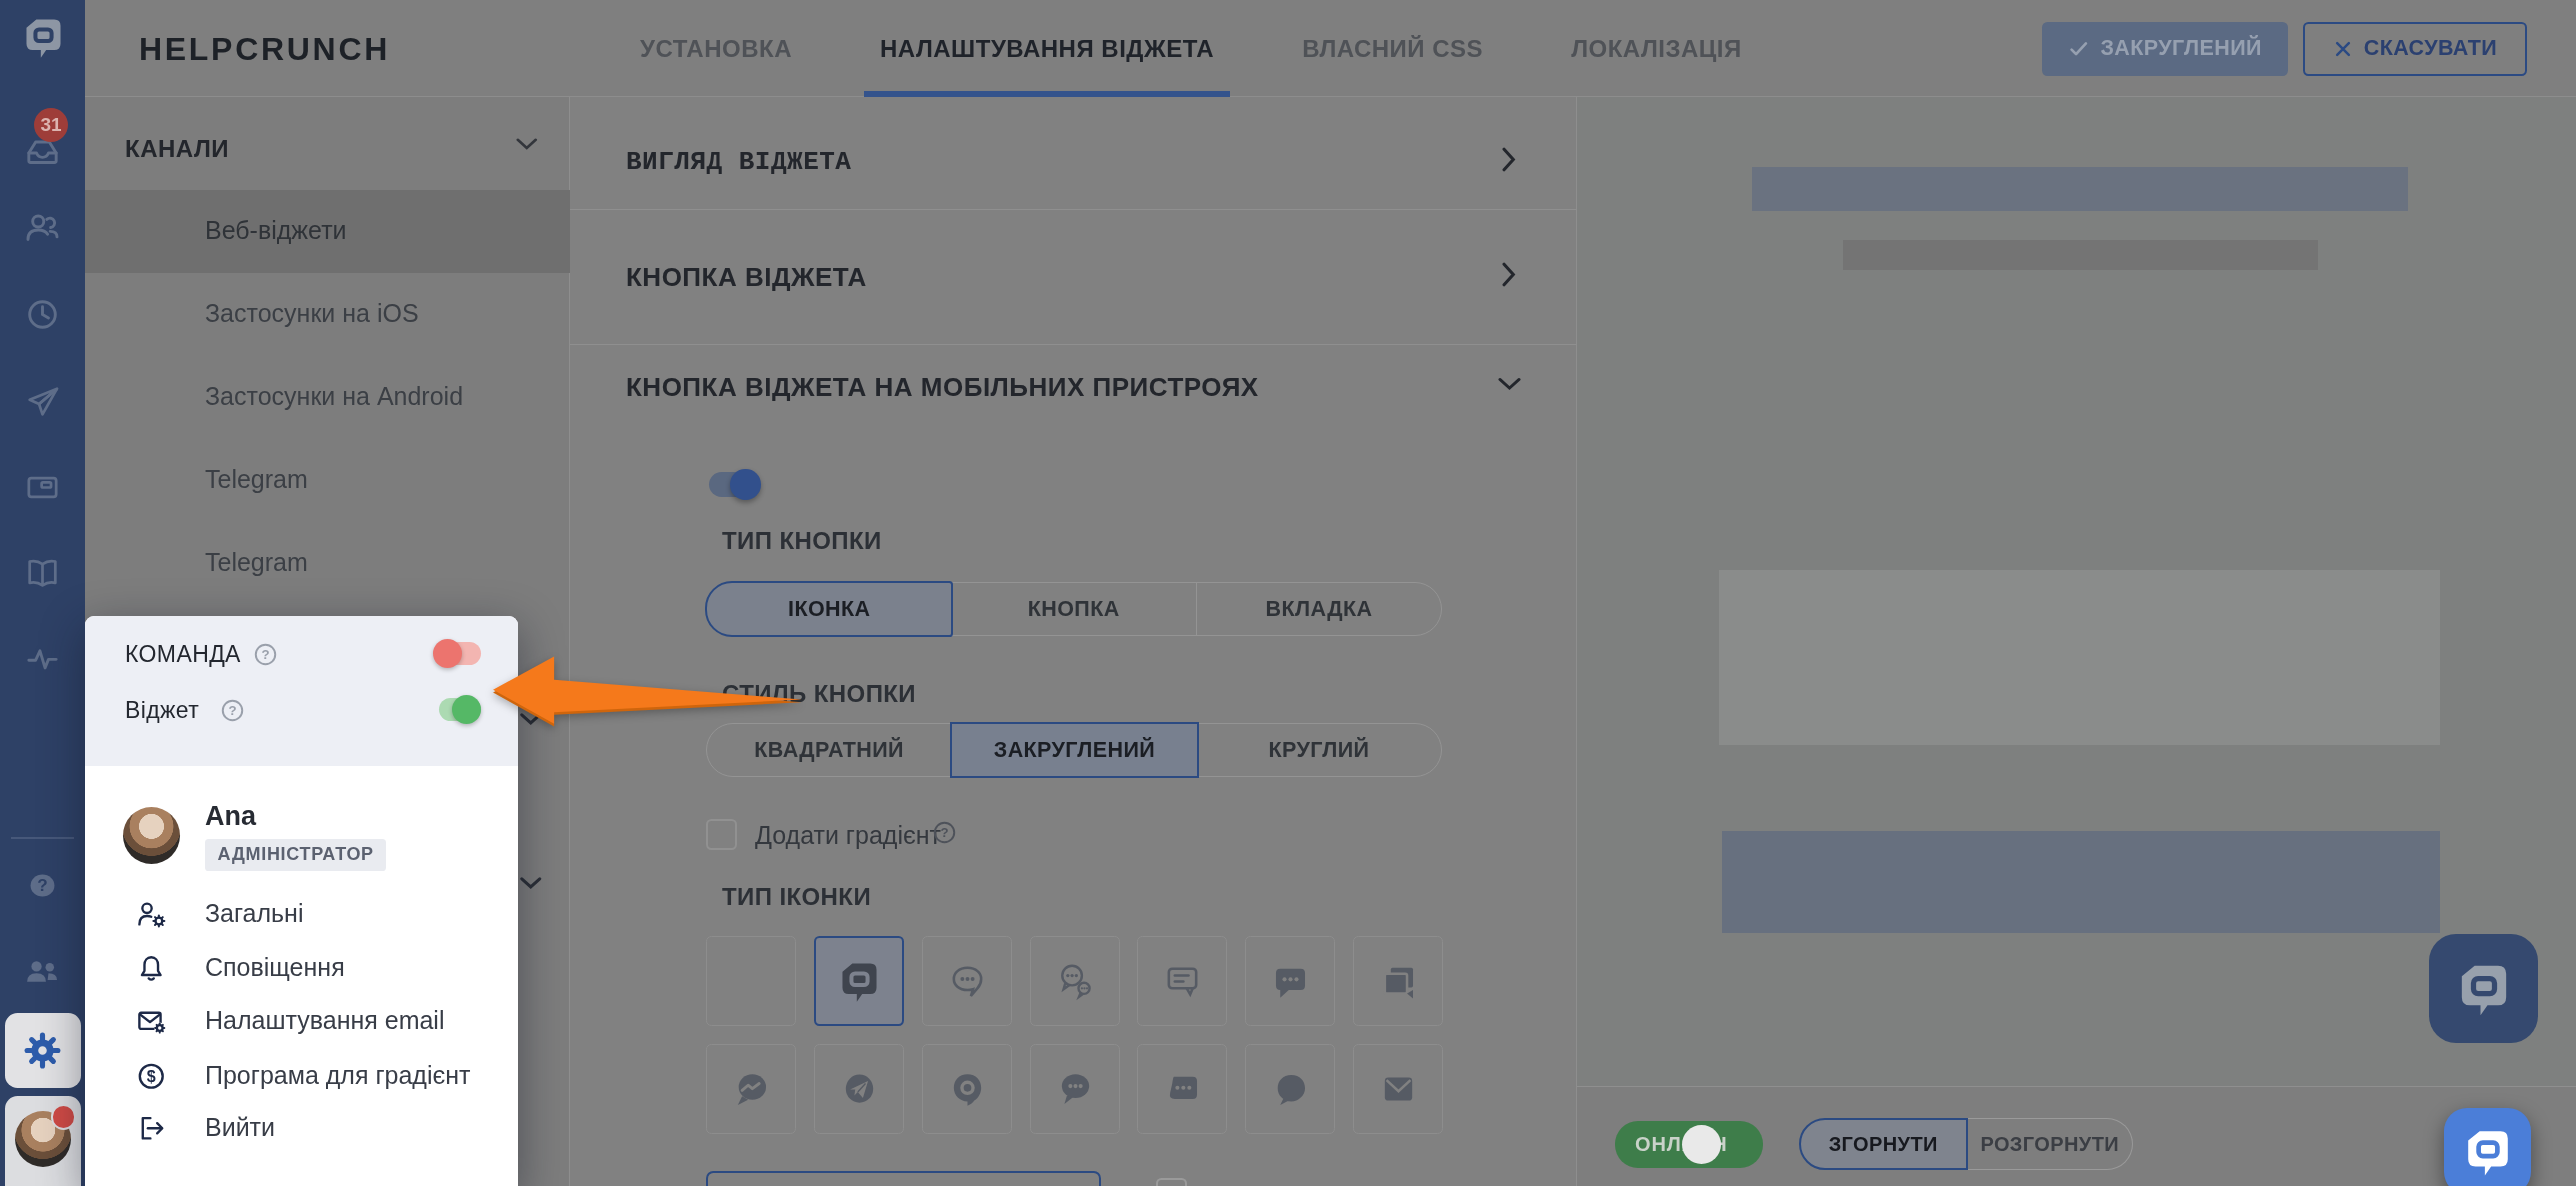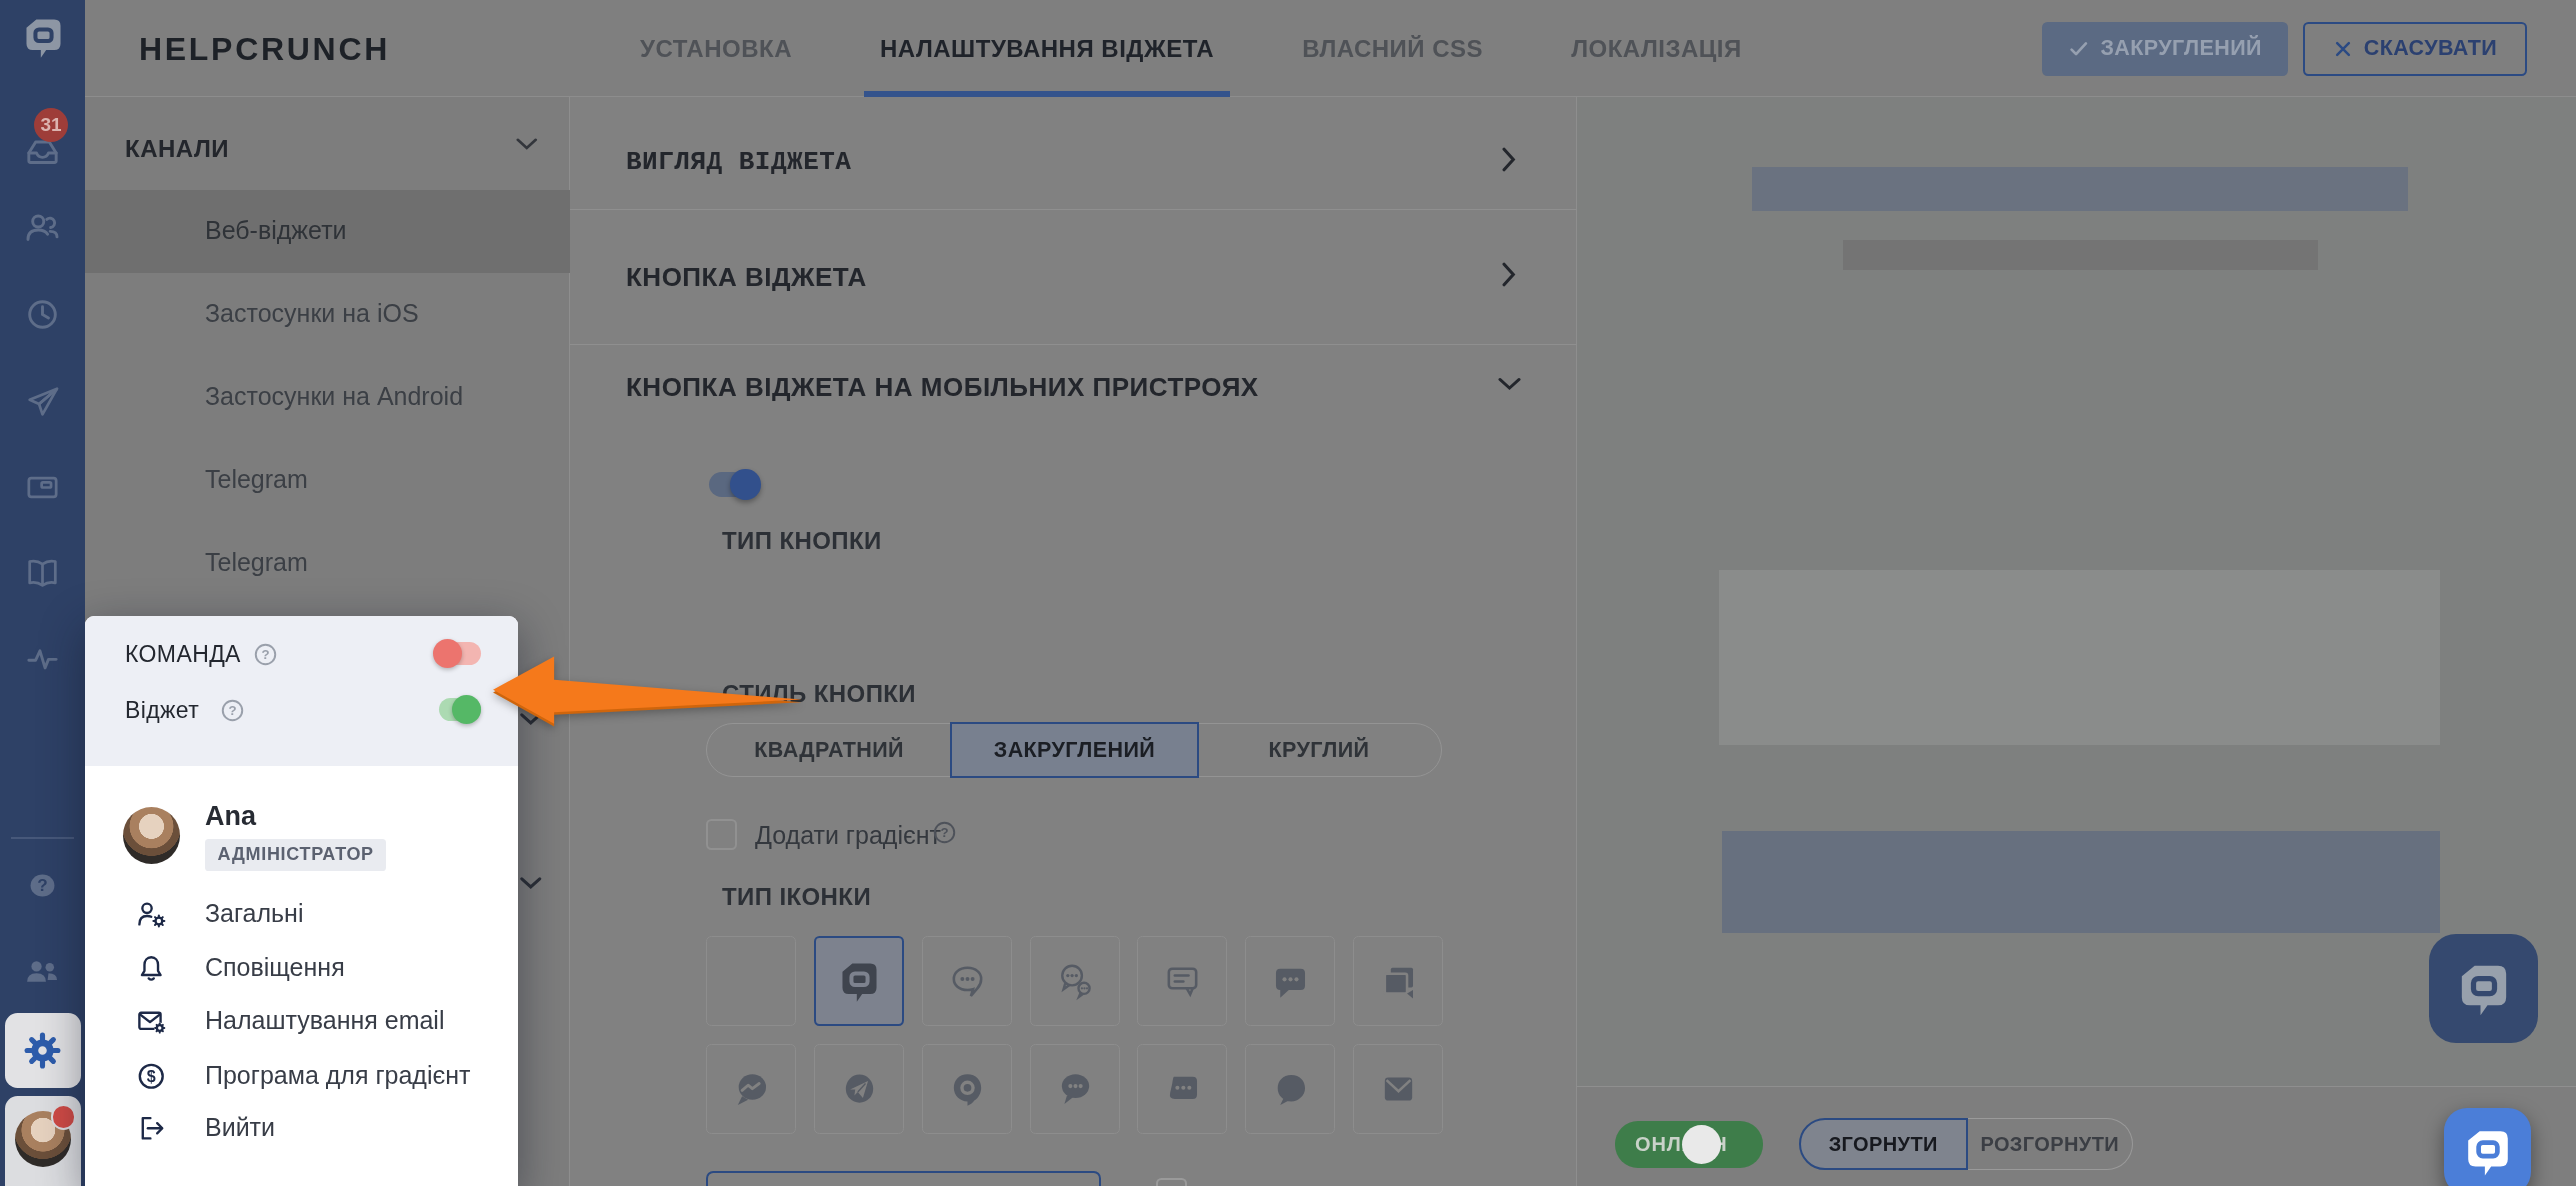--- a/index.html
+++ b/index.html
@@ -246,20 +246,25 @@
     <span class="abs" style="left:928px;top:280px;">
       <svg viewBox="0 0 24 14" width="23" height="14.4" fill="none" stroke="#23262c" stroke-width="3" stroke-linecap="round">
           <path d="M2 2 L12 11 L22 2"></path>
         </svg>
       </span>
 
     <div class="abs" style="left:139px;top:375px;width:48px;height:25px;border-radius:12.6px;background:#5a6880;"></div>
     <div class="abs" style="left:160px;top:372px;width:30.5px;height:30.5px;border-radius:50%;background:#32508c;box-shadow:0 2.7px 5.4px rgba(0,0,0,.3);"></div>
 
     <div class="label" style="top:430px;">ТИП КНОПКИ</div>
+    <div class="seg" style="top:485px;">
+      <div class="cell sel" style="border-radius:27px 3.6px 3.6px 27px;">ІКОНКА</div>
+      <div class="cell">КНОПКА</div>
+      <div class="cell">ВКЛАДКА</div>
+    </div>
 
     <div class="label" style="top:583px;">СТИЛЬ КНОПКИ</div>
     <div class="seg" style="top:626px;">
       <div class="cell">КВАДРАТНИЙ</div>
       <div class="cell sel" style="background:#78808f;">ЗАКРУГЛЕНИЙ</div>
       <div class="cell">КРУГЛИЙ</div>
     </div>
 
     <div class="abs" style="left:136px;top:722px;width:30.5px;height:30.5px;border:2.7px solid #919191;border-radius:5.4px;box-sizing:border-box;"></div>
     <div class="abs" style="left:185px;top:724px;font-size:25px;color:#34383e;">Додати градієнт</div>

